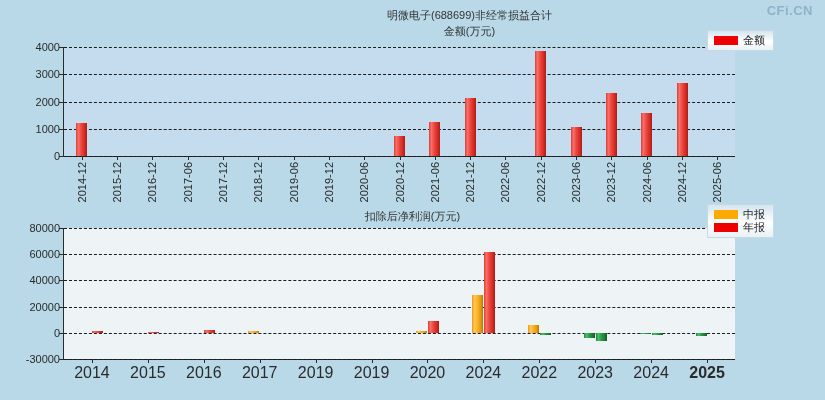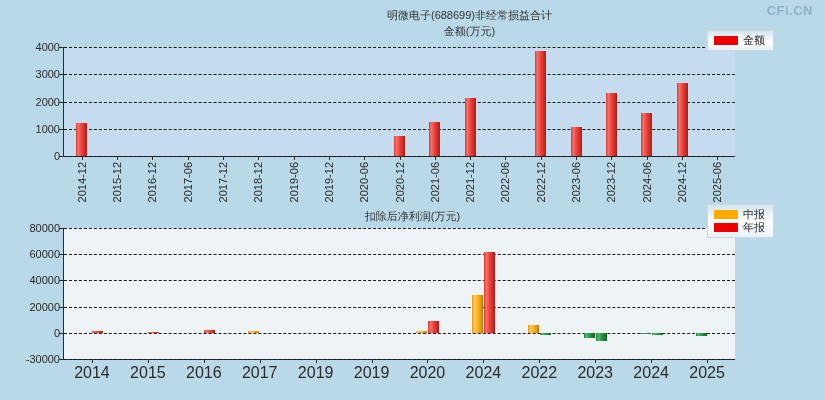--- a/index.html
+++ b/index.html
@@ -225,21 +225,21 @@
       <div class="xlab-h" style="left: 363.458px;">2020</div>
       <div class="xtickmark" style="left: 419.375px;"></div>
       <div class="xlab-h" style="left: 419.375px;">2024</div>
       <div class="xtickmark" style="left: 475.292px;"></div>
       <div class="xlab-h" style="left: 475.292px;">2022</div>
       <div class="xtickmark" style="left: 531.208px;"></div>
       <div class="xlab-h" style="left: 531.208px;">2023</div>
       <div class="xtickmark" style="left: 587.125px;"></div>
       <div class="xlab-h" style="left: 587.125px;">2024</div>
       <div class="xtickmark" style="left: 643.042px;"></div>
-      <div class="xlab-h" style="left: 643.042px;">2025</div>
+      <div class="xlab-h" style="left: 643.042px; font-weight: bold;">2025</div>
       <div class="bar orange" style="left: 184.208px; width: 11px; top: 103.359px; height: 1.441px; bottom: auto;"></div>
       <div class="bar orange" style="left: 351.958px; width: 11px; top: 103.228px; height: 1.572px; bottom: auto;"></div>
       <div class="bar orange" style="left: 407.875px; width: 11px; top: 66.81px; height: 37.99px; bottom: auto;"></div>
       <div class="bar orange" style="left: 463.792px; width: 11px; top: 96.678px; height: 8.122px; bottom: auto;"></div>
       <div class="bar green" style="left: 519.708px; width: 11px; top: 104.8px; height: 5.502px; bottom: auto;"></div>
       <div class="bar green" style="left: 575.625px; width: 11px; top: 104.8px; height: 1.179px; bottom: auto;"></div>
       <div class="bar green" style="left: 631.542px; width: 11px; top: 104.8px; height: 2.751px; bottom: auto;"></div>
       <div class="bar red" style="left: 28.4583px; width: 11px; top: 102.835px; height: 1.965px; bottom: auto;"></div>
       <div class="bar red" style="left: 84.375px; width: 11px; top: 103.752px; height: 1.048px; bottom: auto;"></div>
       <div class="bar red" style="left: 140.292px; width: 11px; top: 102.049px; height: 2.751px; bottom: auto;"></div>

